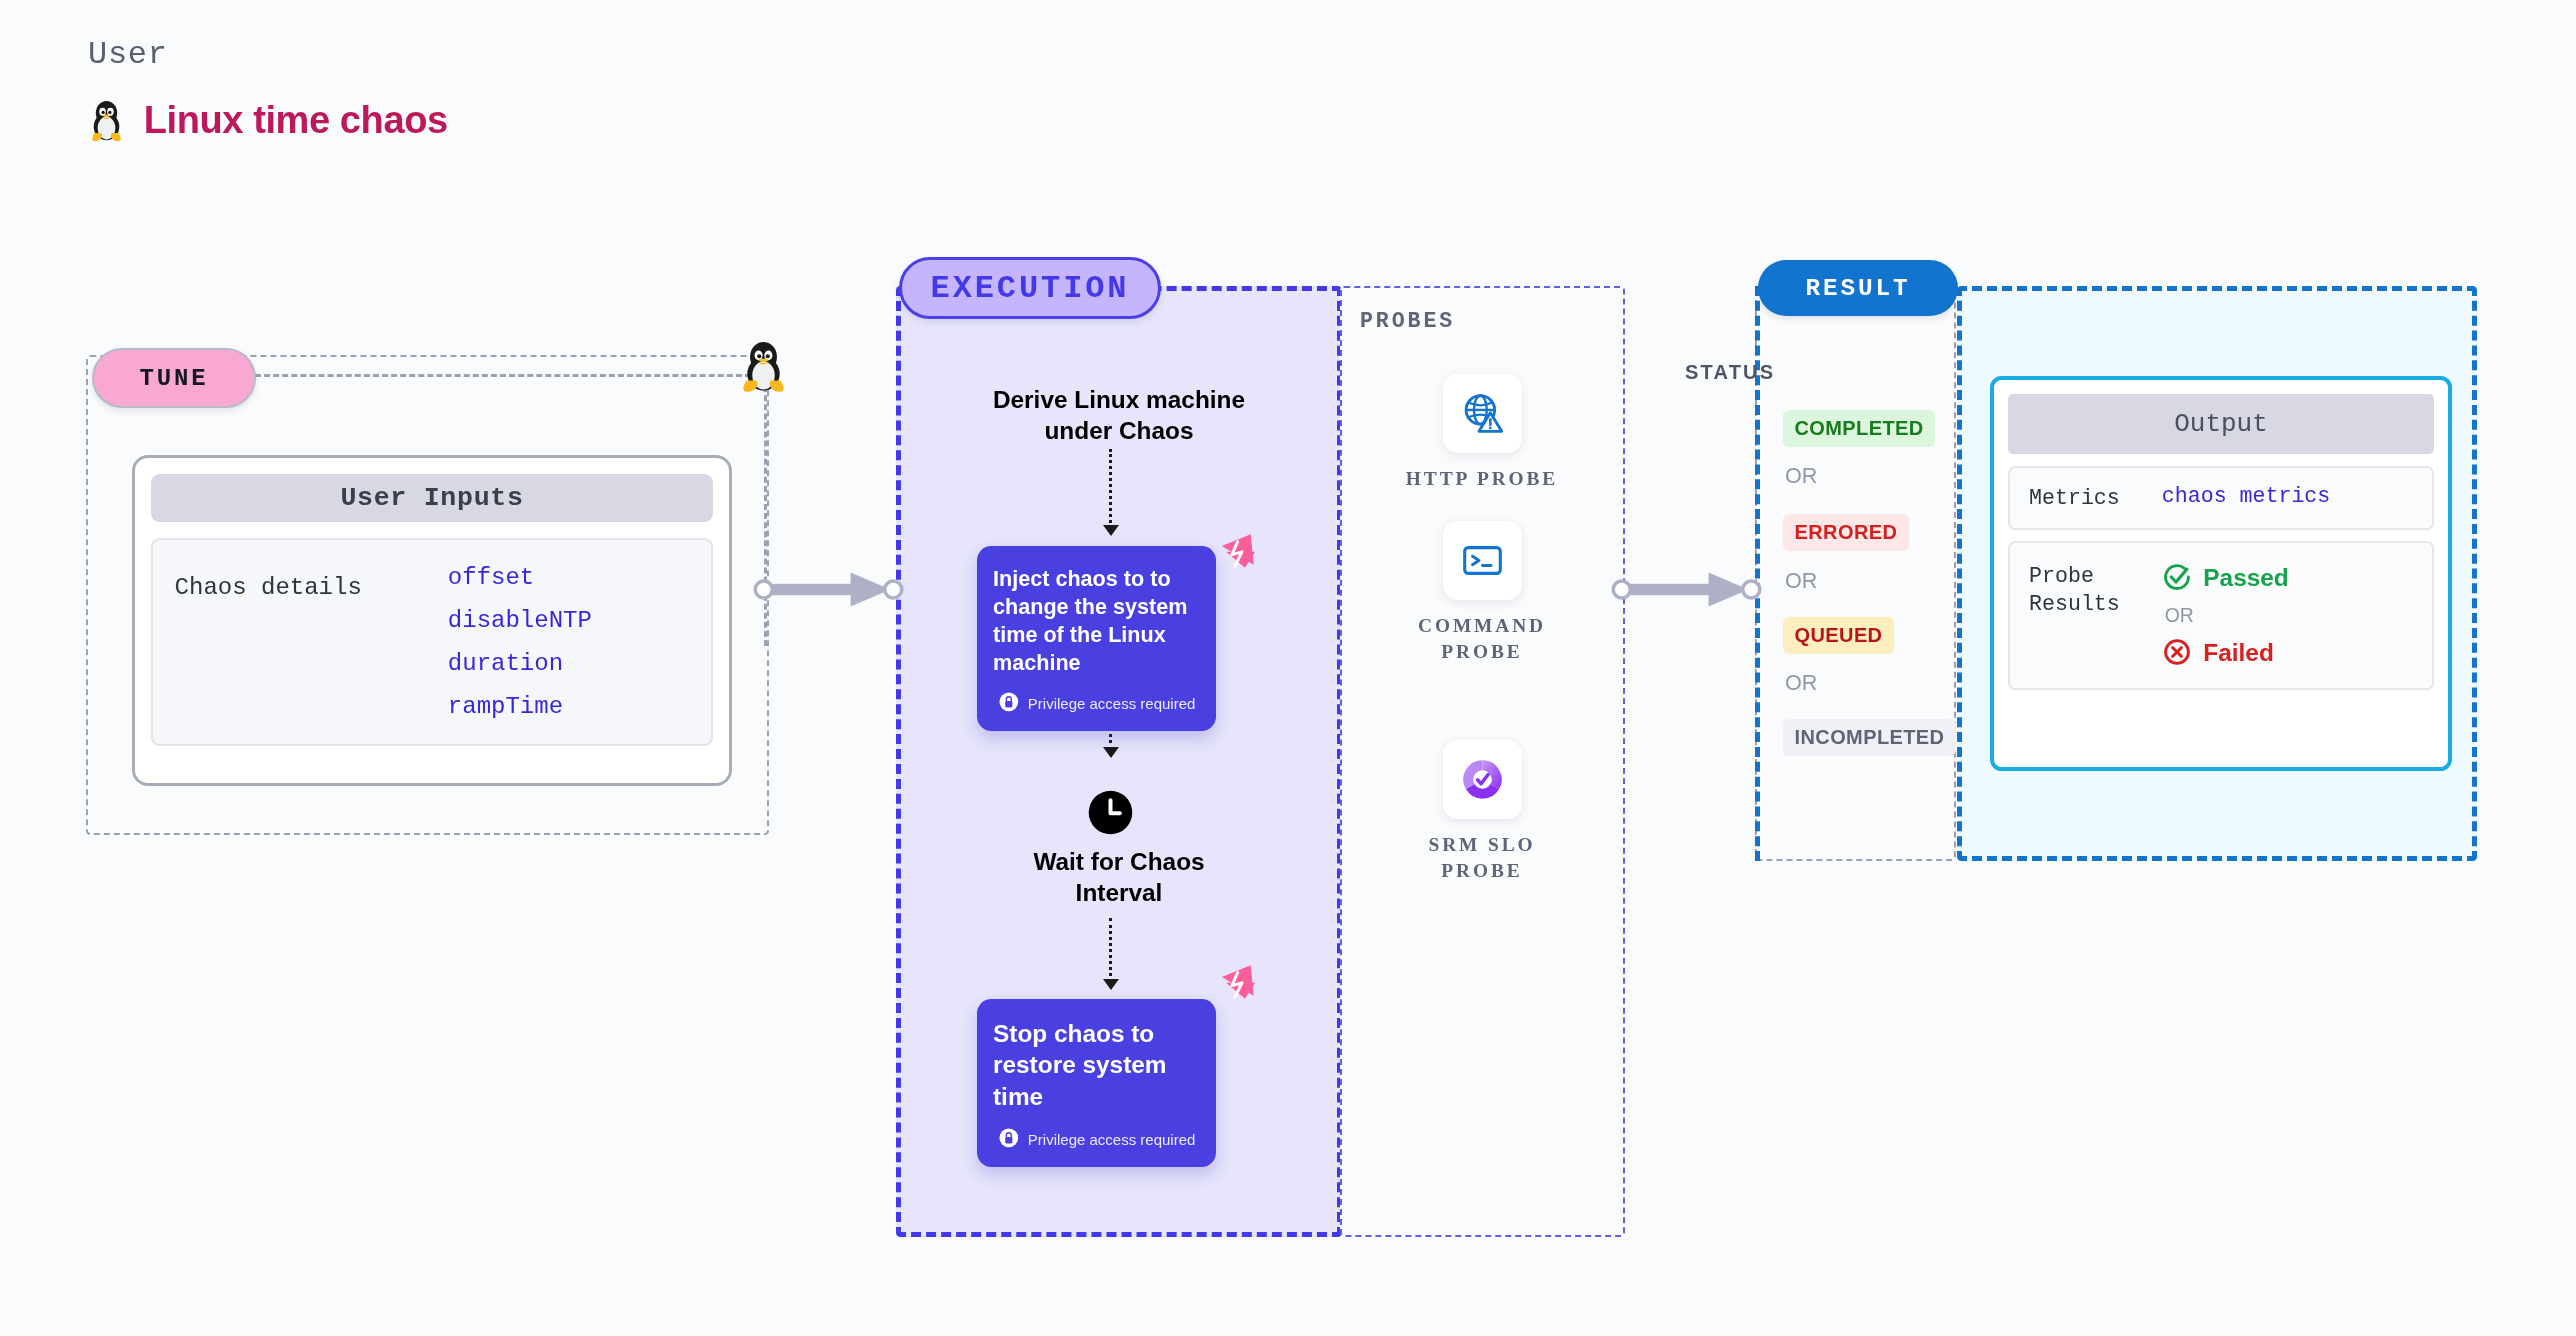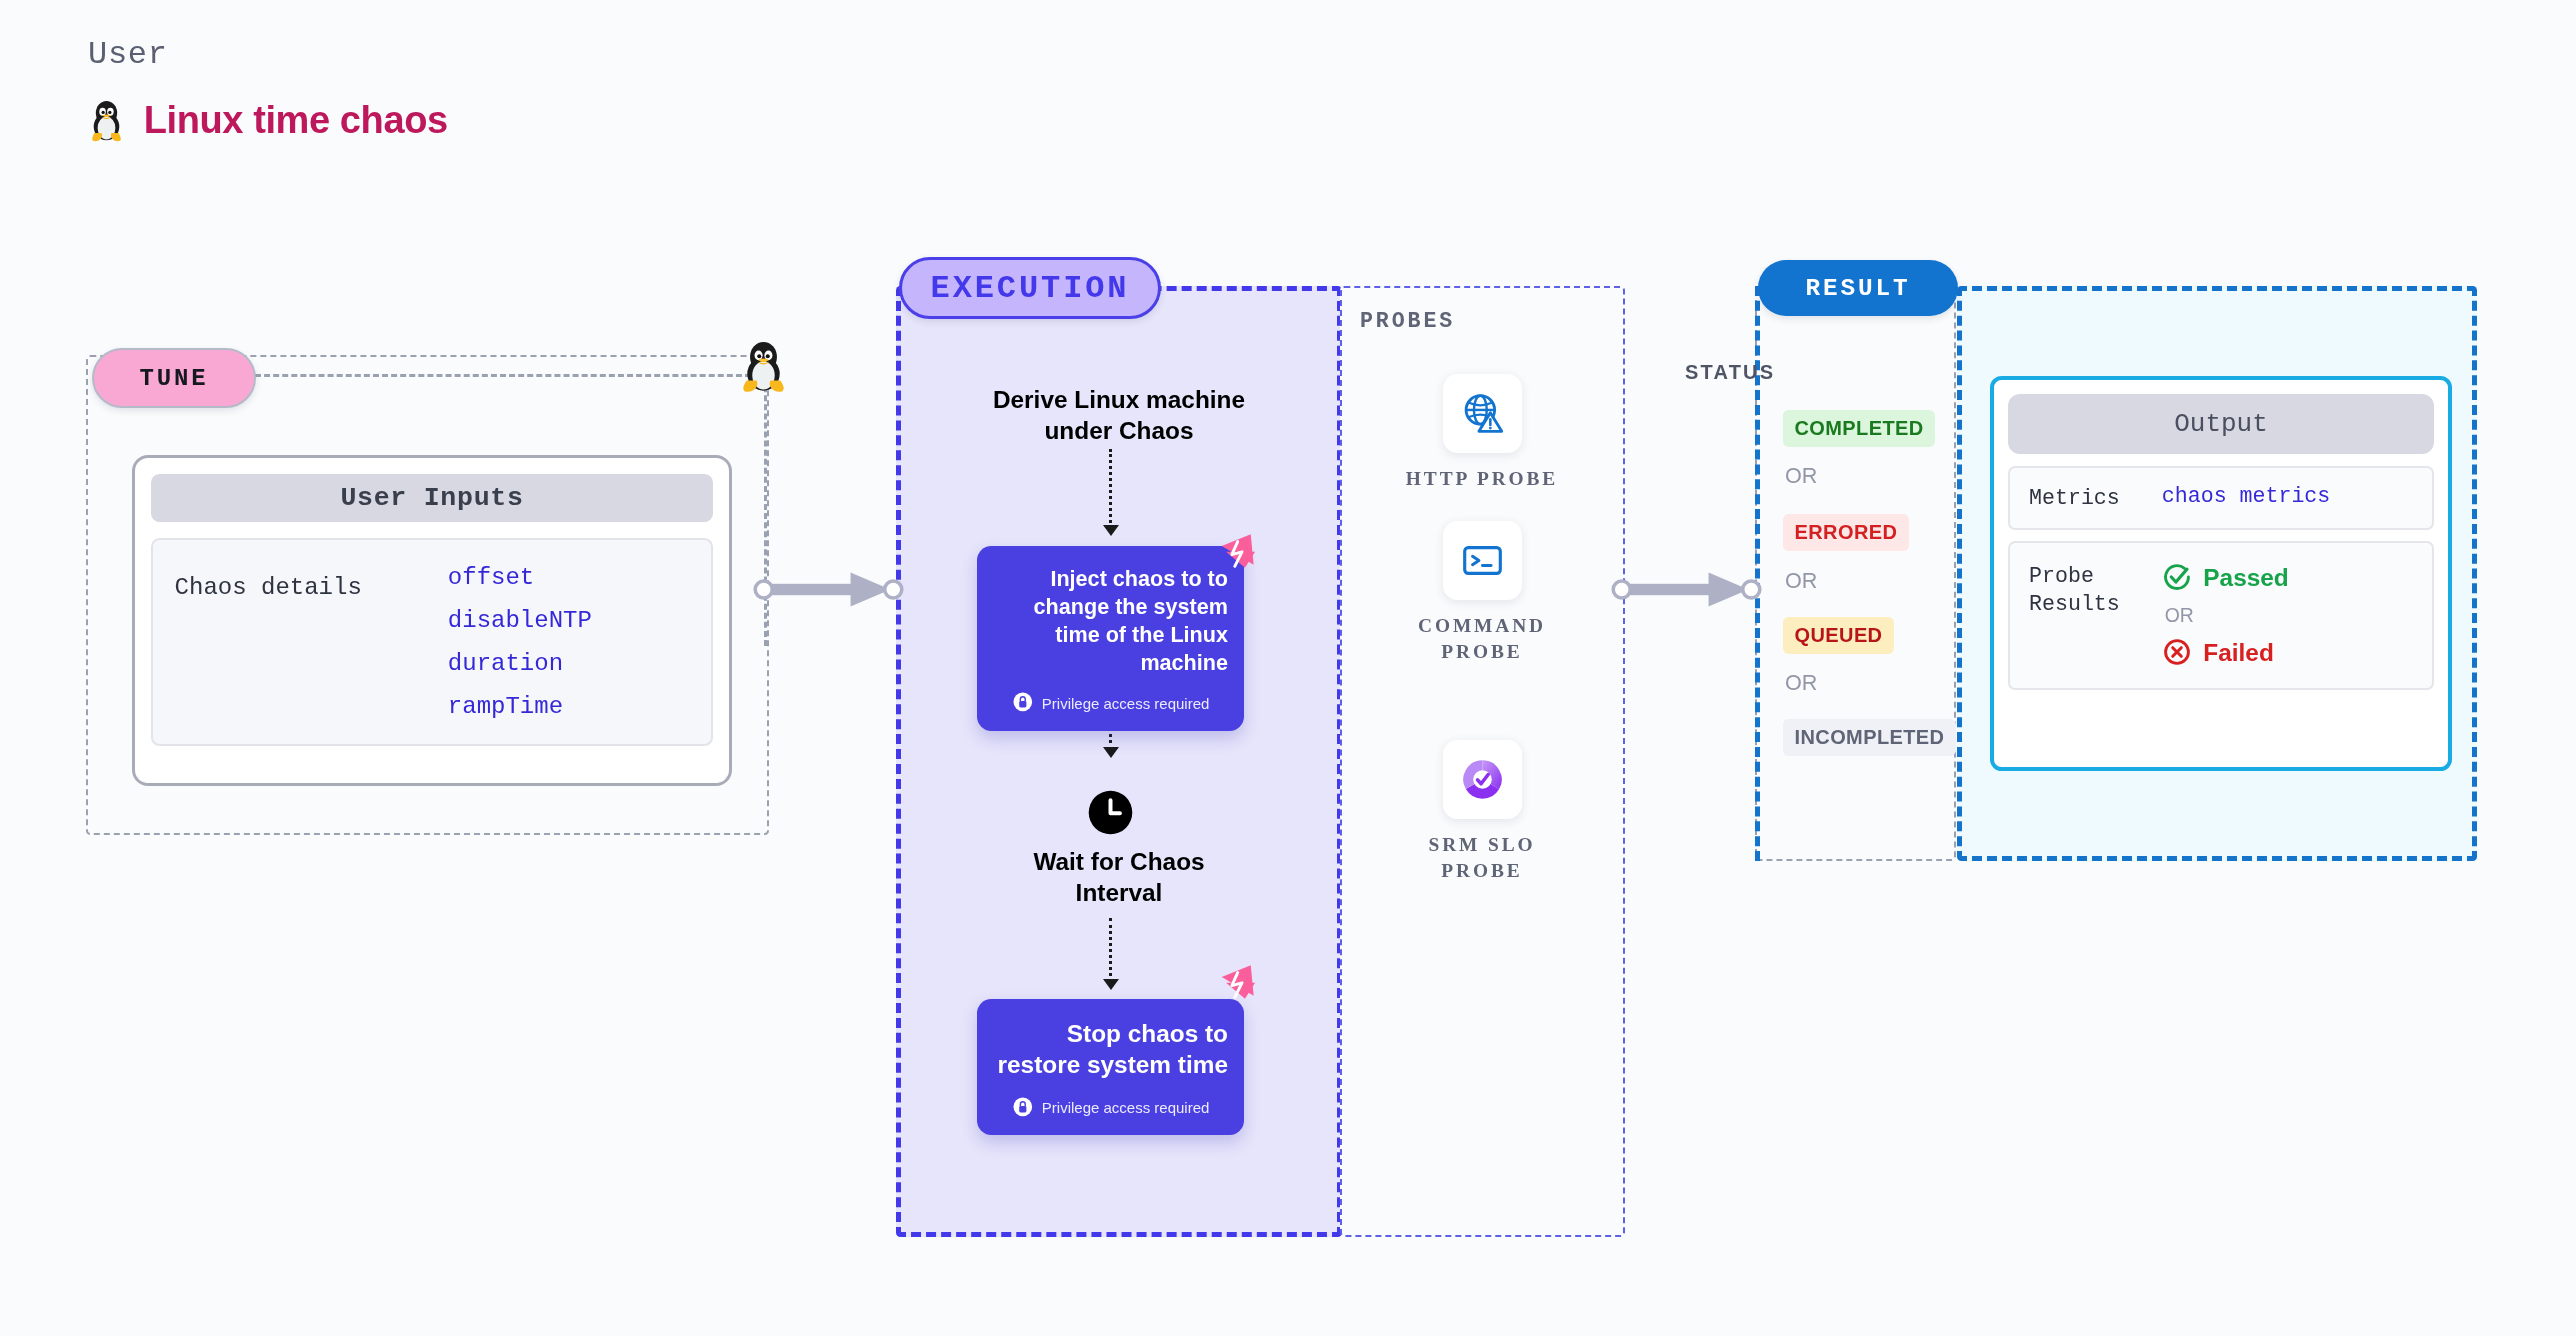--- a/index.html
+++ b/index.html
@@ -152,26 +152,26 @@
     width: 446px;
     text-align: center;
     font-size: 24.4px;
     font-weight: bold;
     color: #000000;
     line-height: 1.28;
     z-index: 4;
   }
   .exec-card {
     position: absolute;
-    width: 267px;
+    width: 239px;
     background: #4a3fe0;
     border-radius: 14.4px;
     box-shadow: 0 7.2px 16px rgba(60,50,180,.22);
     color: #ffffff;
-    text-align: right;
+    text-align: left;
     padding: 18.7px 16px 16px;
     box-sizing: border-box;
     z-index: 4;
   }
   .exec-card-title { font-size: 21.6px; font-weight: bold; line-height: 1.3; }
   .priv-row {
     display: flex; align-items: center; justify-content: center;
     gap: 8.6px; margin-top: 14.4px;
   }
   .priv-text { font-size: 15px; color: #eceaff; }
@@ -253,21 +253,21 @@
     background: #ffffff;
     border: 4.3px solid #19ace4;
     border-radius: 11.5px;
     box-sizing: border-box;
     padding: 14.4px;
     z-index: 5;
   }
   #output-header {
     height: 60px;
     background: #d7d8e2;
-    border-radius: 12px;
+    border-radius: 5px;
     display: flex; align-items: center; justify-content: center;
     font-family: "Liberation Mono", monospace;
     font-size: 26px; color: #4a4f61;
   }
   .out-section {
     margin-top: 11.5px;
     background: #fafbfc;
     border: 2.2px solid #e4e6ec;
     border-radius: 7.2px;
     box-sizing: border-box;

